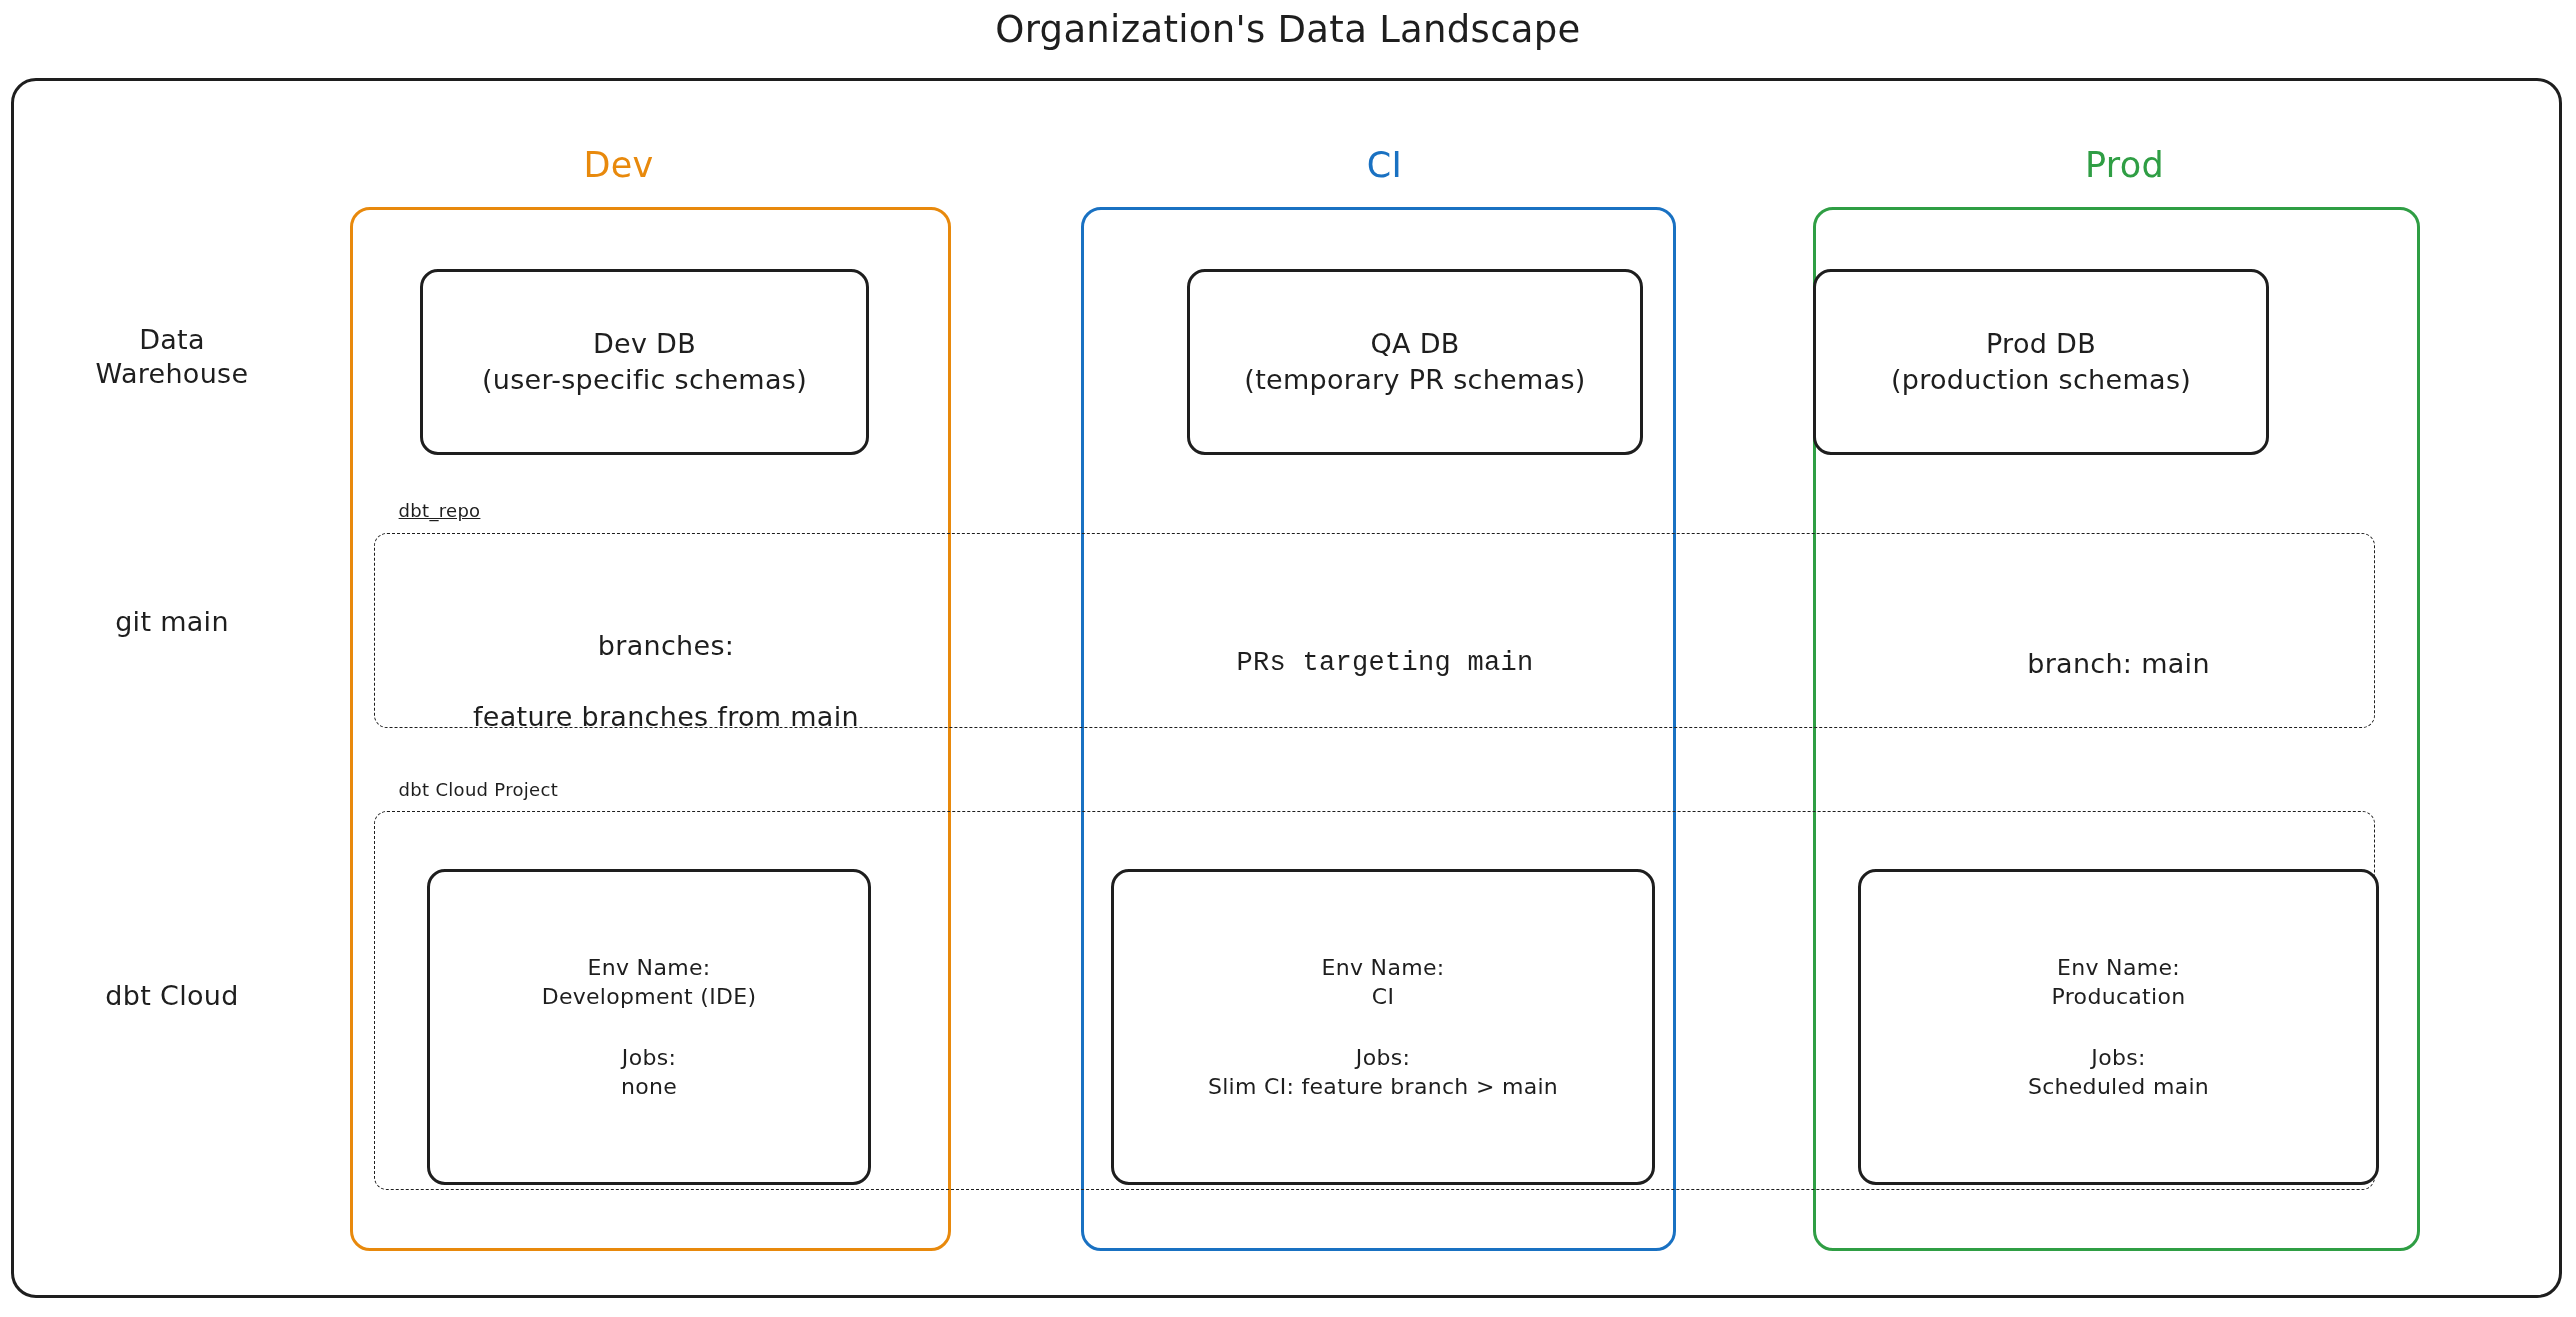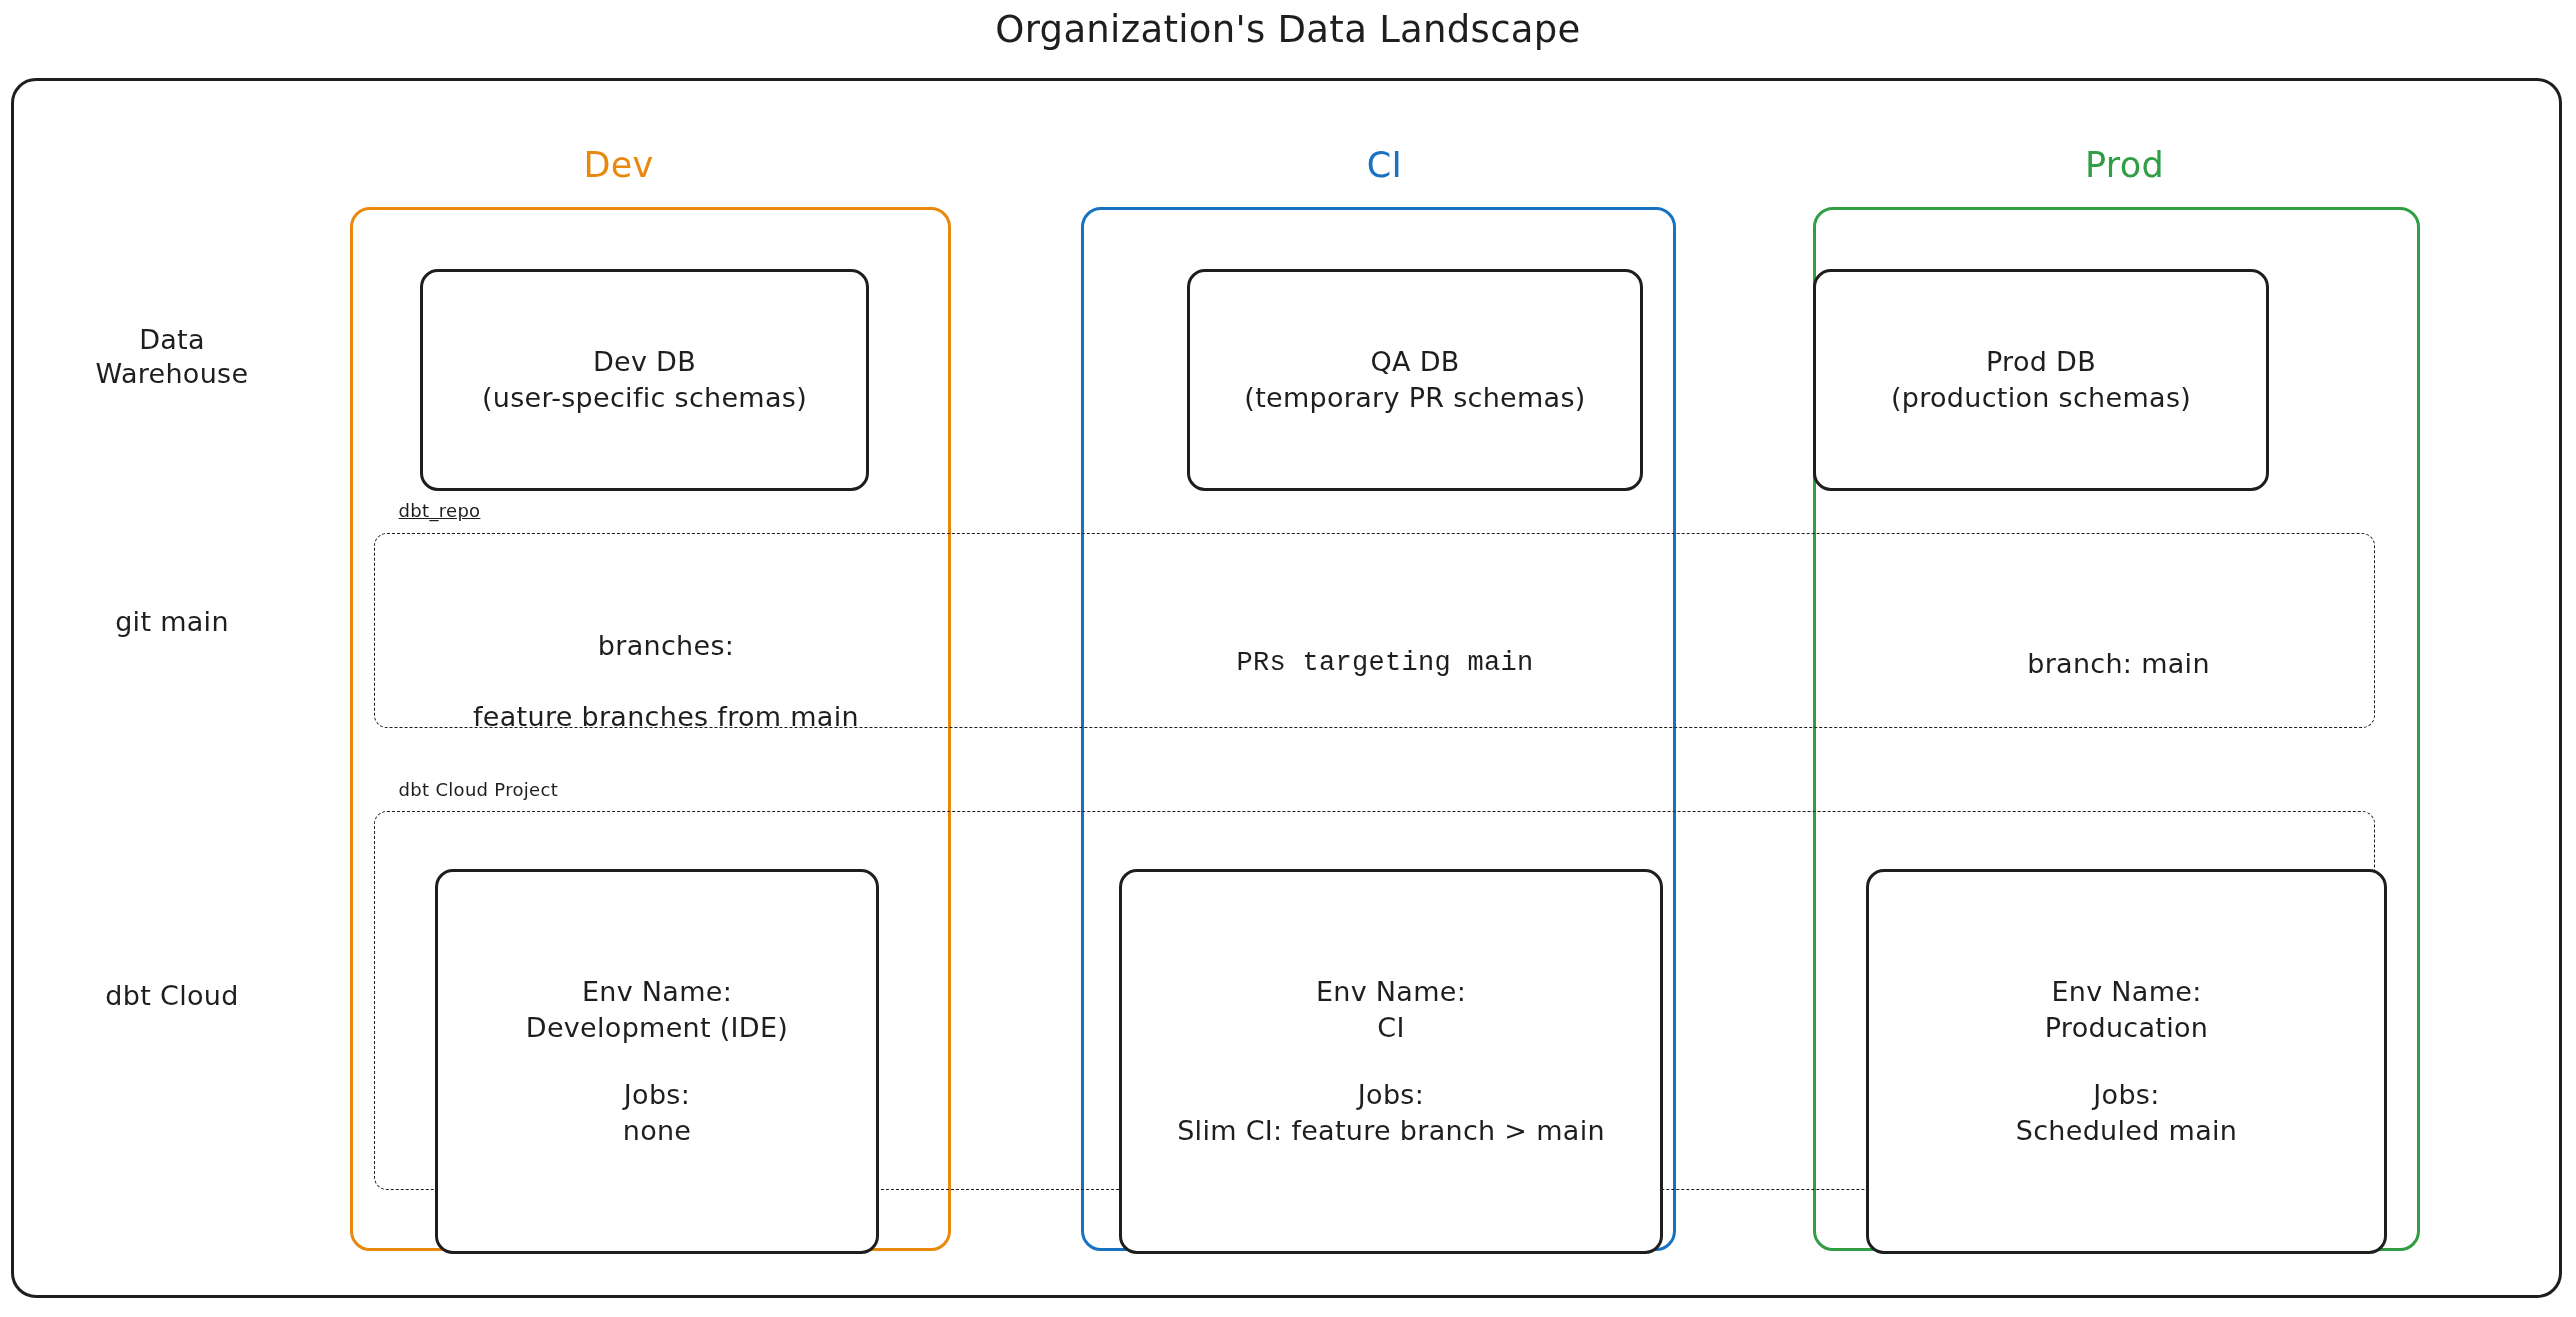--- a/index.html
+++ b/index.html
@@ -120,27 +120,27 @@
     display: flex;
     flex-direction: column;
     align-items: center;
     justify-content: center;
     text-align: center;
     color: #1e1e1e;
     padding: 6px 12px;
   }
 
   
-  .db-box { top: 269px; height: 222px; font-size: 27px; line-height: 1.32; }
+  .db-box { top: 269px; height: 186px; font-size: 27px; line-height: 1.32; }
   #node-dev-db  { left: 420px;  width: 449px; }
   #node-qa-db   { left: 1139px; width: 456px; margin-left: 48px; }
   #node-prod-db { left: 1813px; width: 456px; }
 
   
-  .env-box { top: 869px; height: 385px; font-size: 27px; line-height: 1.34; margin-left: 8px; }
+  .env-box { top: 869px; height: 316px; font-size: 22px; line-height: 1.34; }
   #node-dev-env  { left: 427px;  width: 444px; }
   #node-ci-env   { left: 1111px; width: 544px; }
   #node-prod-env { left: 1858px; width: 521px; }
 
   .node-line { display: block; white-space: nowrap; }
   .node-gap  { display: block; height: 31px; }
 
   
   .group-text {
     position: absolute;

